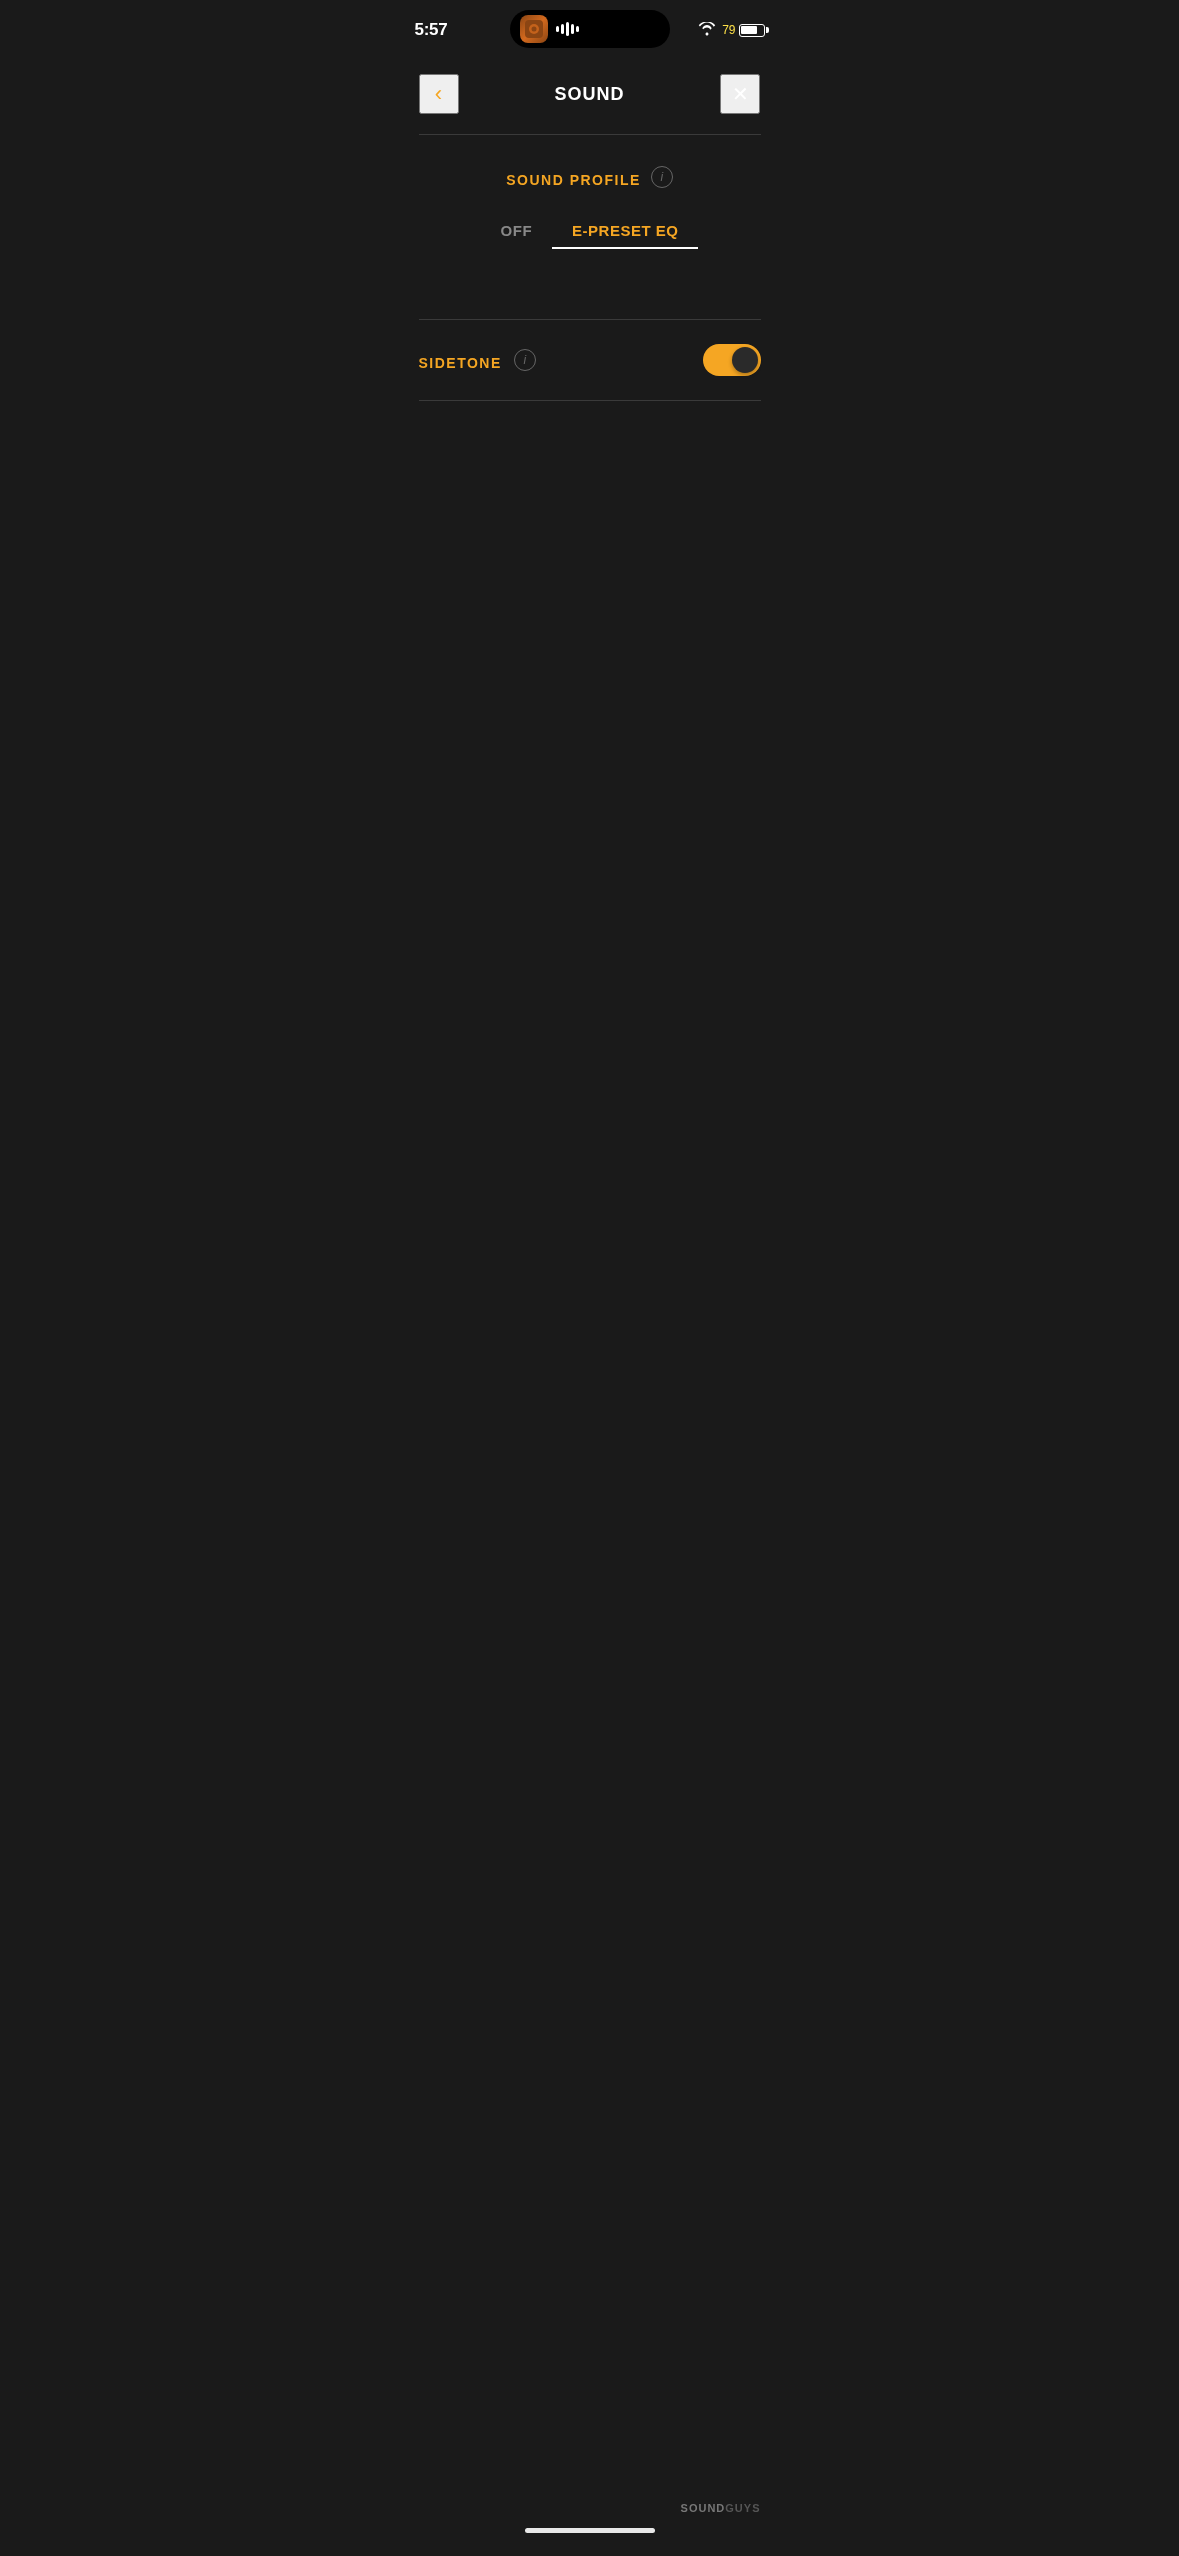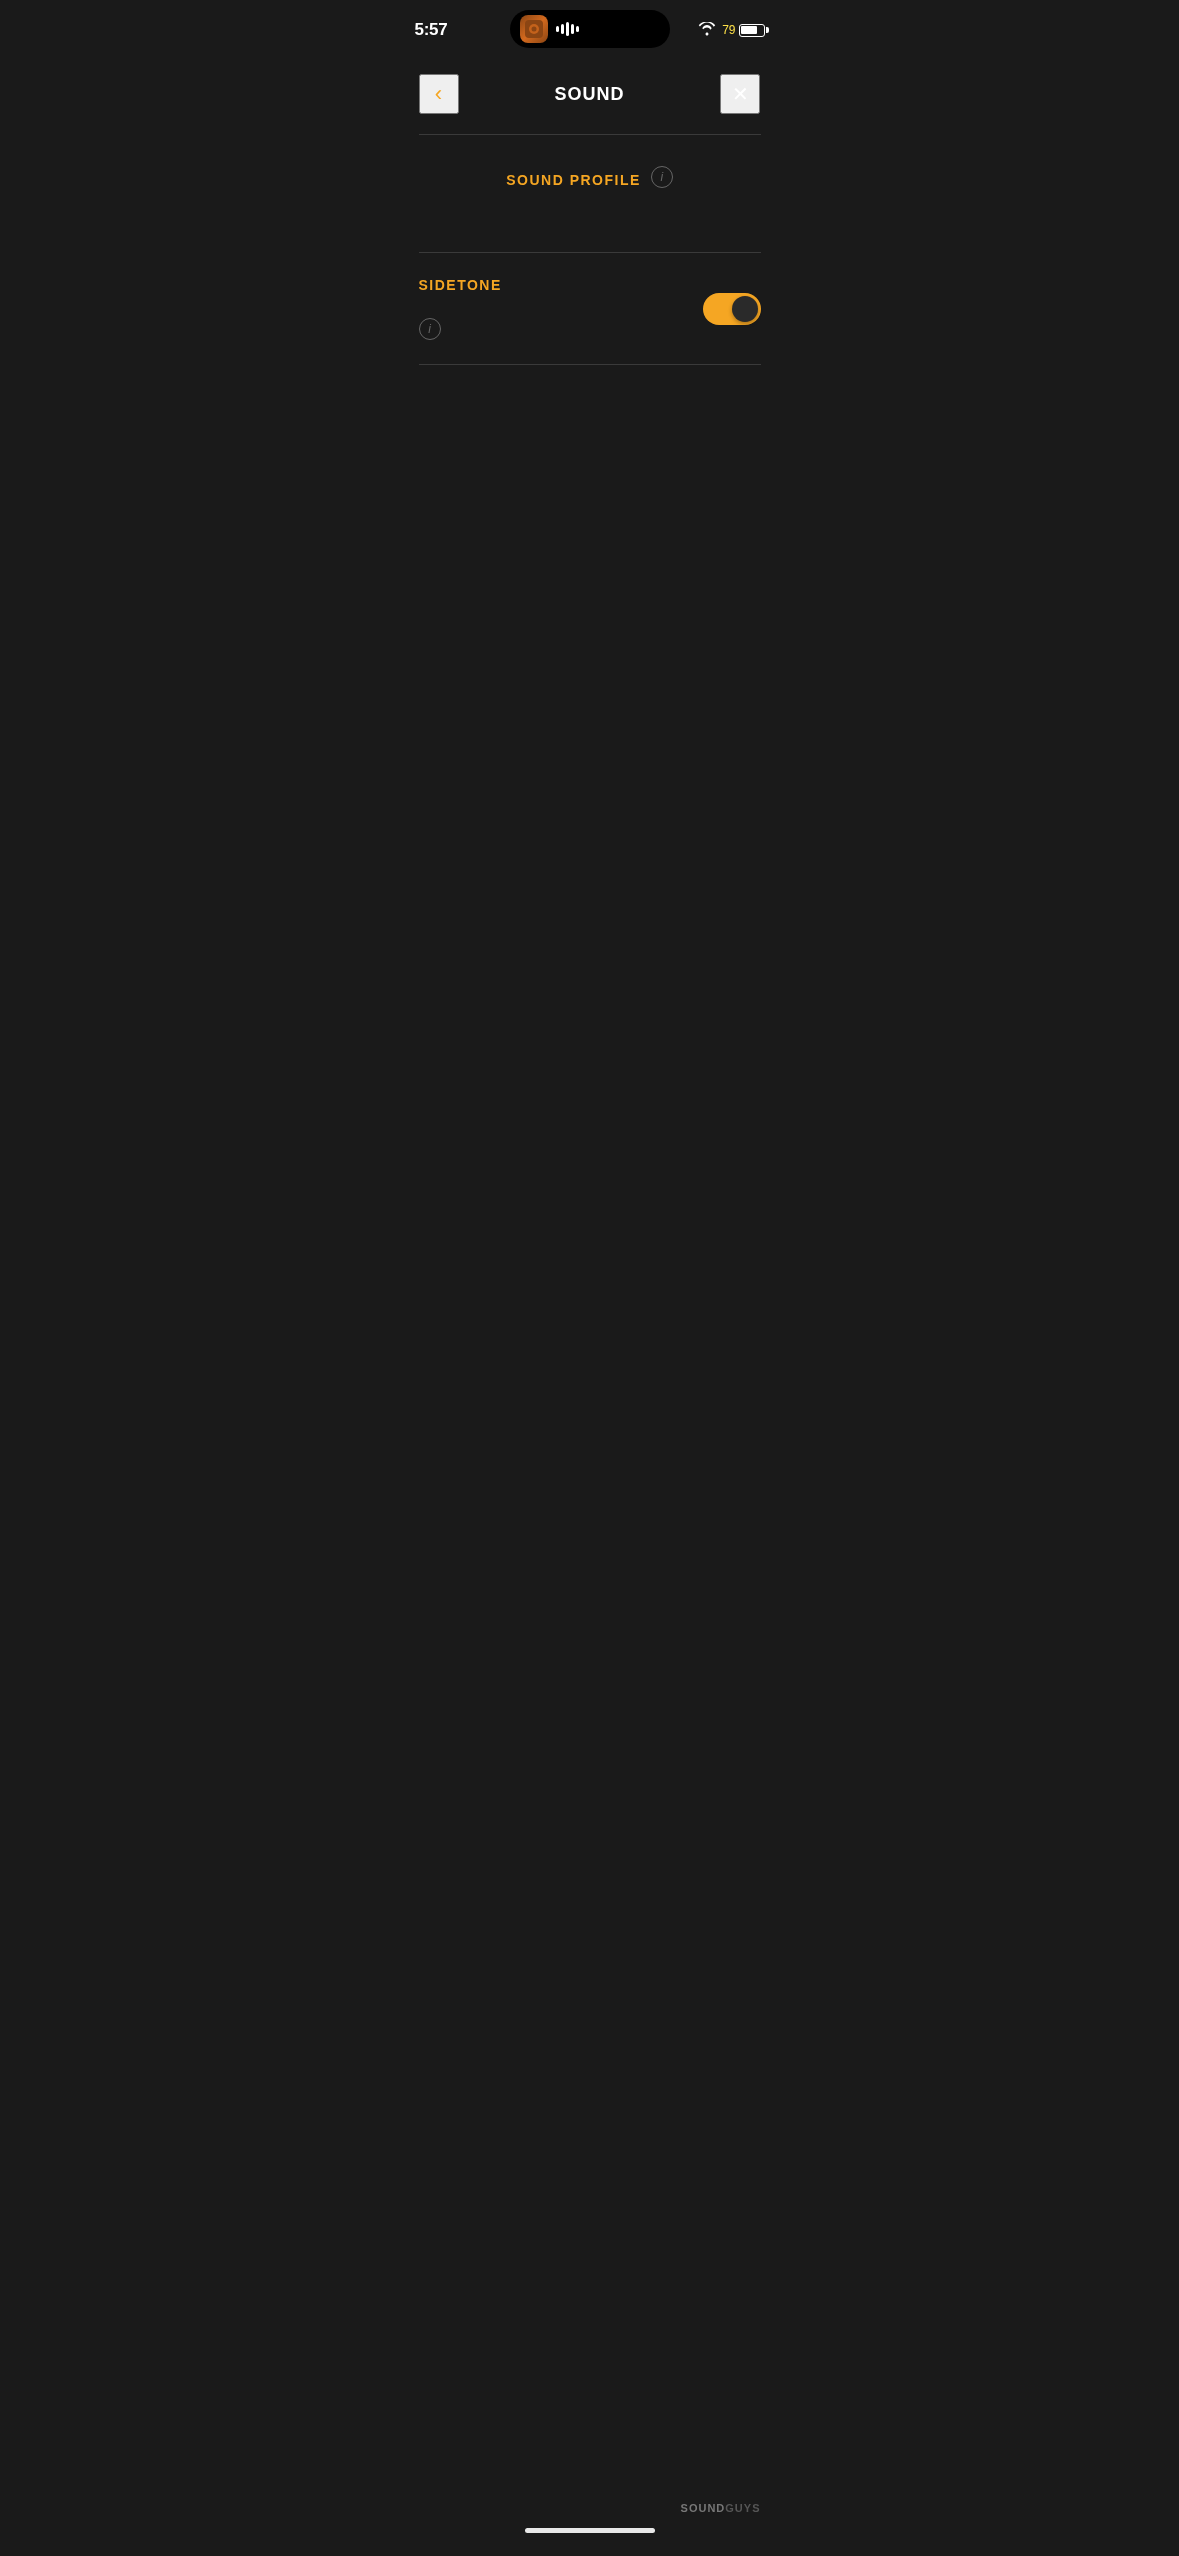--- a/index.html
+++ b/index.html
@@ -289,23 +289,22 @@
     
     .sidetone-section {
       display: flex;
       align-items: center;
       justify-content: space-between;
       padding: 24px 24px;
     }
 
     .sidetone-left {
       display: flex;
-      align-items: flex-start;
-      gap: 25px;
-      flex-direction: column;
+      align-items: flex-end;
+      gap: 12px;
     }
 
     .sidetone-label {
       color: #f5a623;
       font-size: 14px;
       font-weight: 700;
       letter-spacing: 1.5px;
       text-transform: uppercase;
     }
 
@@ -444,20 +443,24 @@
 
 <div class="main-content">
 
   <div class="sound-profile-section">
 
     <div class="section-label">
       <span class="section-label-text">SOUND PROFILE</span>
       <div class="info-icon">i</div>
     </div>
 
+    <div class="tabs-container">
+      <div class="tab-item">OFF</div>
+      <div class="tab-item active">E-PRESET EQ</div>
+    </div>
 
 
   </div>
 
   <div class="bottom-divider"></div>
 
   <div class="sidetone-section">
     <div class="sidetone-left">
       <span class="sidetone-label">SIDETONE</span>
       <div class="sidetone-info">i</div>

